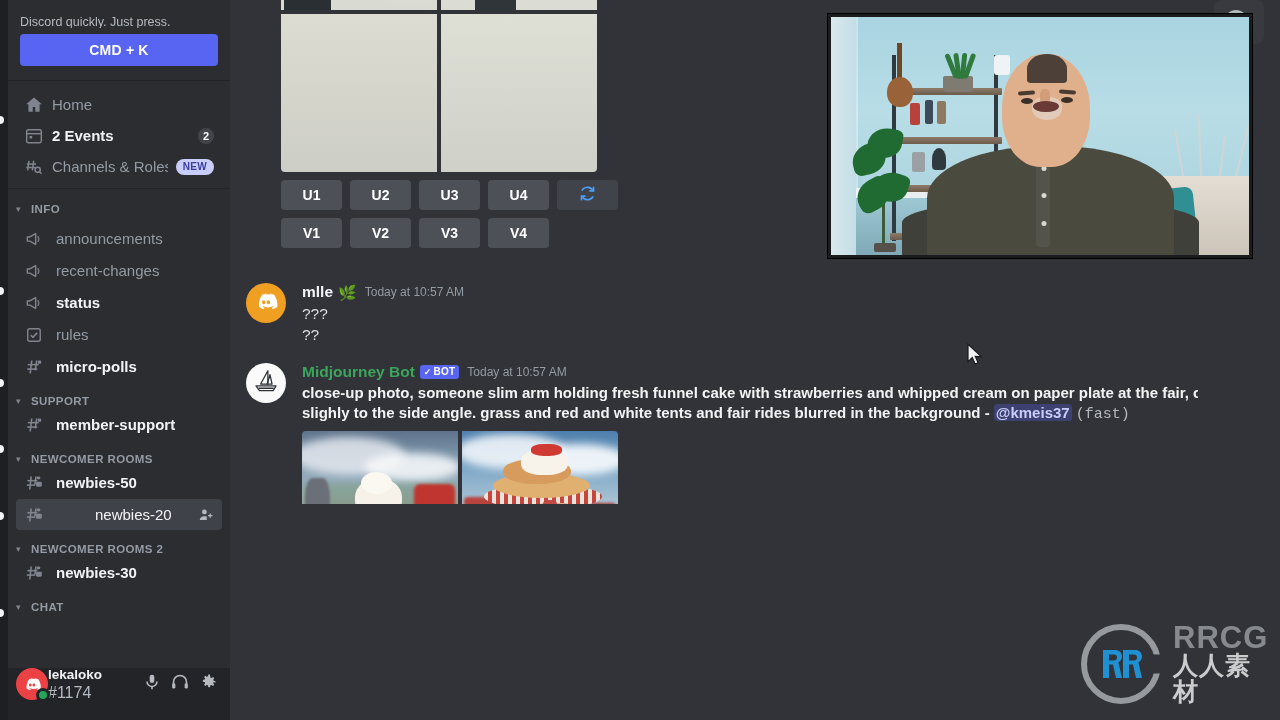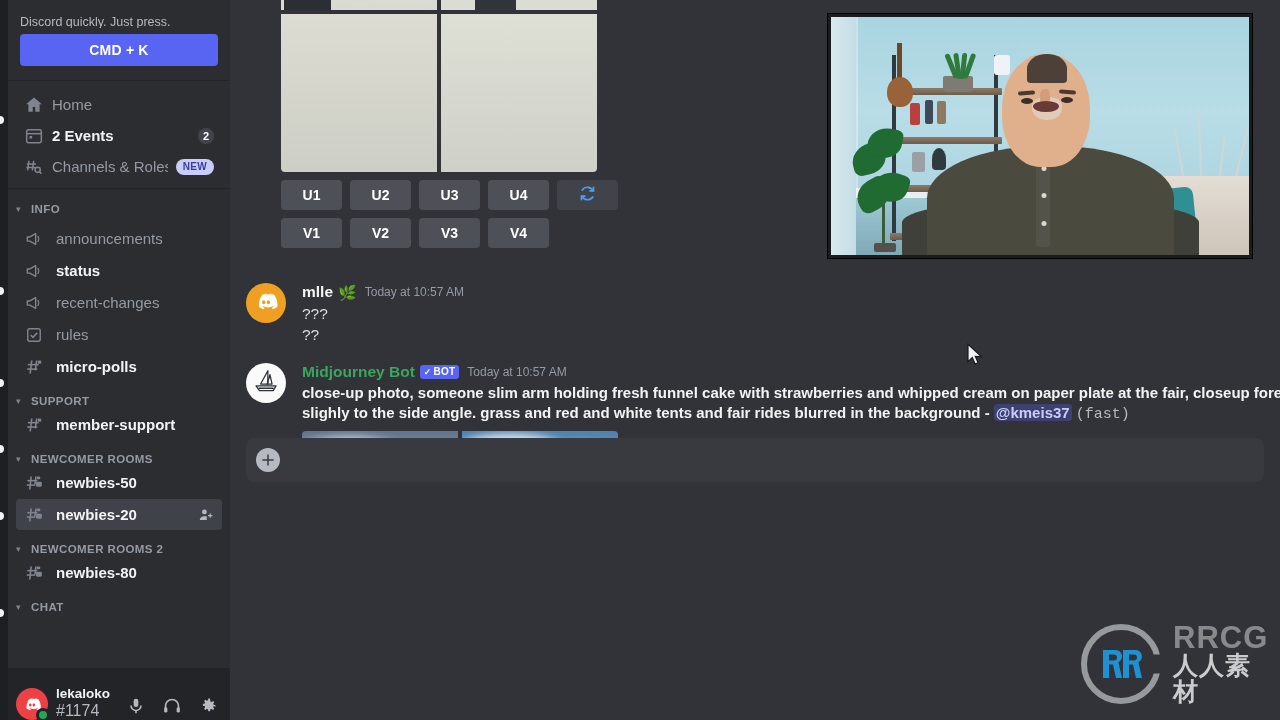--- a/index.html
+++ b/index.html
@@ -77,28 +77,28 @@
     padding: 0 8px 0 8px; border-radius: 4px; cursor: pointer; margin-bottom: 1px;
   }
   .chan .chico { width: 20px; height: 20px; flex: 0 0 20px; color: #80848e; }
   .chan .chico svg { display: block; width: 20px; height: 20px; }
   .chan .cl {
     font-size: 15px; color: #949ba4; font-weight: 500; flex: 1 1 auto;
     white-space: nowrap; overflow: hidden;
   }
   .chan.unread .cl { color: #f2f3f5; font-weight: 600; }
   .chan.active { background: #404249; }
-  .chan.active .cl { color: #f2f3f5; font-weight: 700; }
+  .chan.active .cl { color: #f2f3f5; font-weight: 400; margin-left: 39px; }
   .chan .trail { width: 16px; height: 16px; color: #b5bac1; flex: 0 0 16px; }
   .chan .trail svg { display: block; width: 16px; height: 16px; }
 
   
   .userpanel {
-    height: 52px; background: #232428; display: flex; align-items: flex-end;
-    padding: 0 8px; gap: 8px; flex: 0 0 52px;
+    height: 52px; background: #232428; display: flex; align-items: flex-start;
+    padding: 0 8px; gap: 0; flex: 0 0 52px;
   }
   .upav {
     width: 32px; height: 32px; border-radius: 50%; background: #ed4245;
     position: relative; flex: 0 0 32px; display: flex; align-items: center;
     justify-content: center;
   }
   .upav .dg { width: 20px; height: 20px; color: #fff; }
   .upav .dg svg { display: block; width: 20px; height: 20px; }
   .upav .status {
     position: absolute; right: -2px; bottom: -2px; width: 14px; height: 14px;
@@ -106,21 +106,21 @@
   }
   .upnames { flex: 1 1 auto; min-width: 0; line-height: 1.1; }
   .upname { font-size: 13.5px; font-weight: 700; color: #f2f3f5; }
   .uptag { font-size: 16px; color: #b5bac1; margin-top: 1px; }
   .upbtn { width: 28px; height: 28px; color: #b5bac1; cursor: pointer;
            display: flex; align-items: center; justify-content: center; border-radius: 4px; }
   .upbtn svg { display: block; width: 20px; height: 20px; }
 
   
   .main { flex: 1 1 auto; height: 504px; background: #313338; position: relative;
-          display: flex; flex-direction: column; overflow: hidden; }
+          display: flex; flex-direction: row; overflow: hidden; }
   .msgscroll { flex: 1 1 auto; position: relative; overflow: hidden; }
 
   
   .gridblock { position: absolute; left: 51px; }
   .imgrid {
     width: 316px; display: grid; grid-template-columns: 1fr 1fr;
     grid-template-rows: 1fr 1fr; gap: 4px; border-radius: 4px; overflow: hidden;
   }
   .cell { position: relative; overflow: hidden; }
 
@@ -356,37 +356,37 @@
       </div>
       <div class="chan">
         <span class="chico">
           <svg viewBox="0 0 24 24" fill="none" stroke="currentColor" stroke-width="1.7">
             <path d="M4 9.5h3l7-4v13l-7-4H4z" stroke-linejoin="round"></path>
               <path d="M16.5 8.5c1.4 1.8 1.4 5.2 0 7"></path>
           </svg>
         </span>
         <span class="cl">announcements</span>
       </div>
-      <div class="chan unread">
+      <div class="chan">
         <span class="chico">
           <svg viewBox="0 0 24 24" fill="none" stroke="currentColor" stroke-width="1.7">
             <path d="M4 9.5h3l7-4v13l-7-4H4z" stroke-linejoin="round"></path>
               <path d="M16.5 8.5c1.4 1.8 1.4 5.2 0 7"></path>
           </svg>
         </span>
-        <span class="cl">status</span>
-      </div>
-      <div class="chan">
+        <span class="cl">recent-changes</span>
+      </div>
+      <div class="chan unread">
         <span class="chico">
           <svg viewBox="0 0 24 24" fill="none" stroke="currentColor" stroke-width="1.7">
             <path d="M4 9.5h3l7-4v13l-7-4H4z" stroke-linejoin="round"></path>
               <path d="M16.5 8.5c1.4 1.8 1.4 5.2 0 7"></path>
           </svg>
         </span>
-        <span class="cl">recent-changes</span>
+        <span class="cl">status</span>
       </div>
       <div class="chan">
         <span class="chico">
           <svg viewBox="0 0 24 24" fill="none" stroke="currentColor" stroke-width="1.7">
             <rect x="4.5" y="4.5" width="15" height="15" rx="2.4"></rect>
             <path d="M8.2 12.2l2.6 2.6 5-5.4" stroke-width="2"></path>
           </svg>
         </span>
         <span class="cl">rules</span>
       </div>
@@ -466,21 +466,21 @@
         <span class="chico">
           <svg viewBox="0 0 24 24" fill="none" stroke="currentColor" stroke-width="1.9">
             <path d="M8.6 4.2 6.9 19.8"></path>
               <path d="M14.4 4.2 13 14"></path>
               <path d="M4 9.2h12"></path>
               <path d="M3.4 14.5h10"></path>
             <rect x="15.4" y="4.2" width="4" height="3.4" rx="1" fill="currentColor" stroke="none"></rect>
             <rect x="14.4" y="10.4" width="7" height="6" rx="1.4" fill="currentColor" stroke="none"></rect>
           </svg>
         </span>
-        <span class="cl">newbies-80</span>
+        <span class="cl">newbies-30</span>
       </div>
 
       <div class="cat">
         <span class="caret">▾</span>
         <span class="cname">CHAT</span>
       </div>
     </div>
 
     <div class="userpanel">
       <div class="upav">

